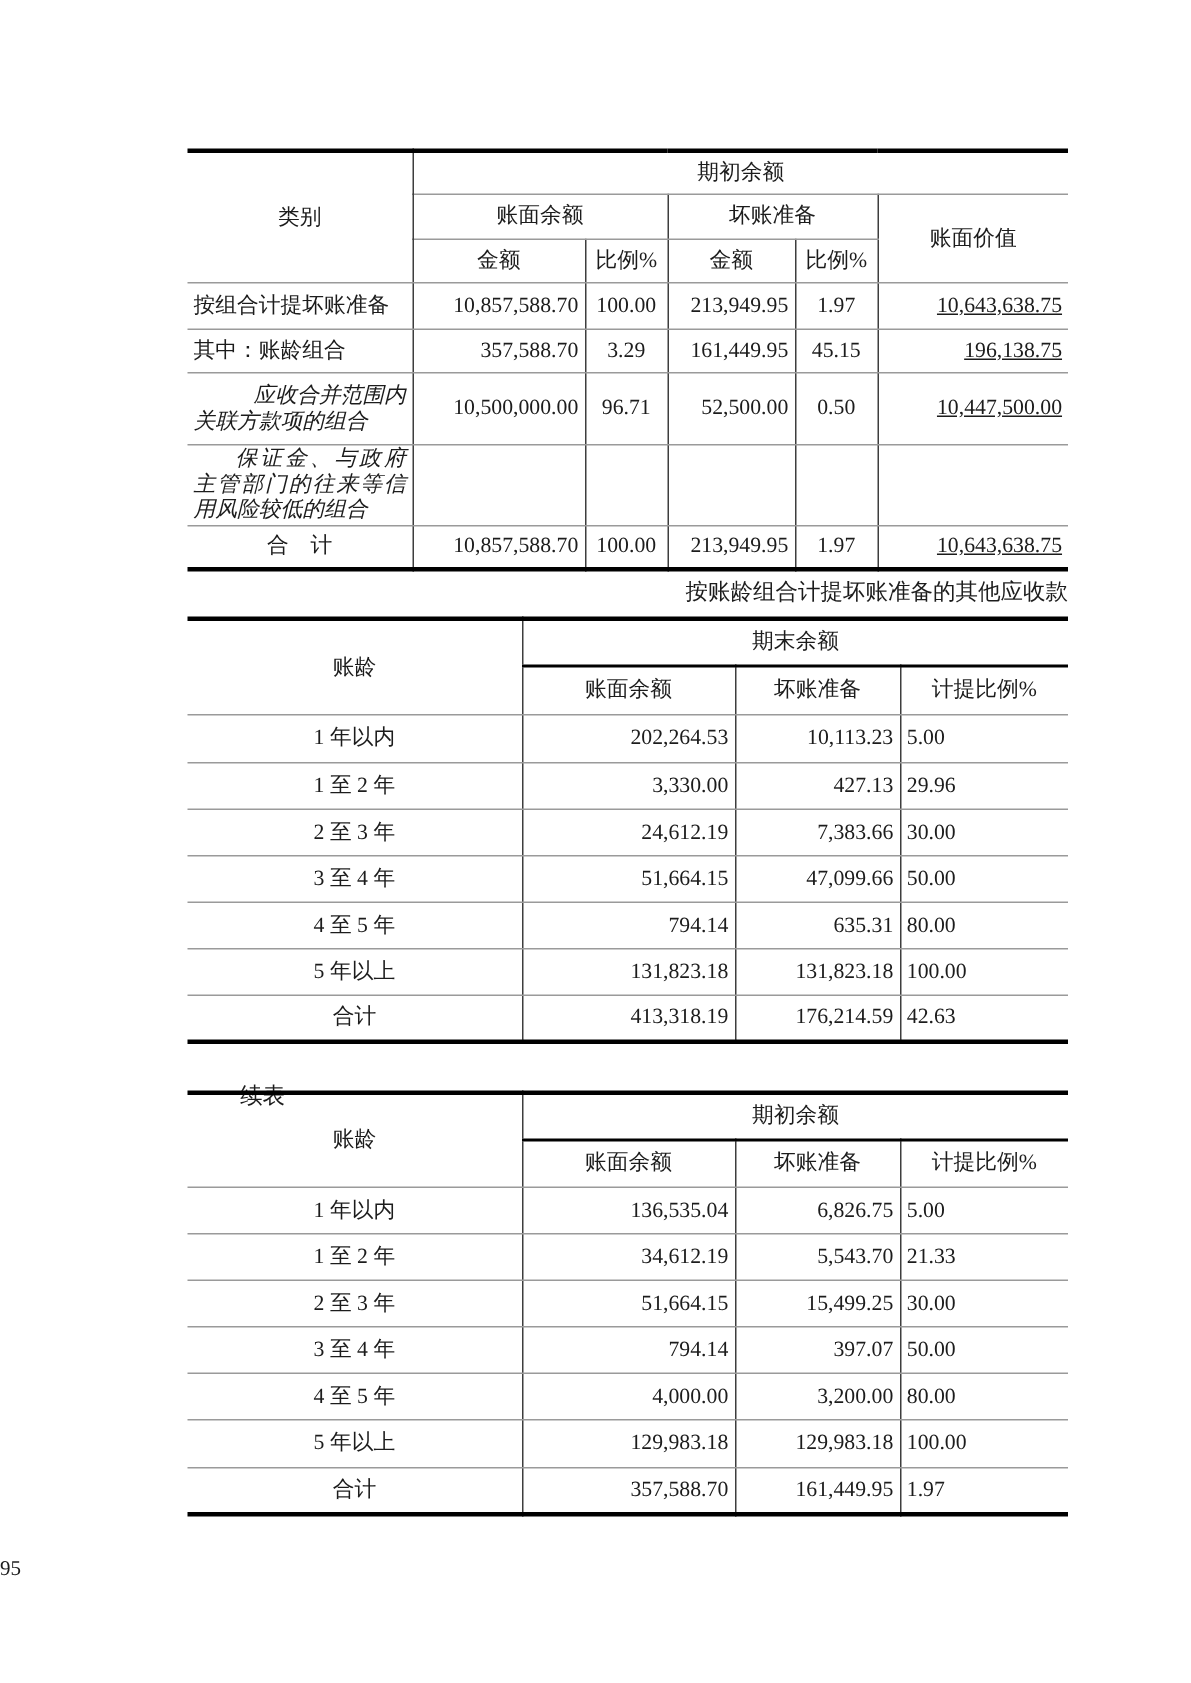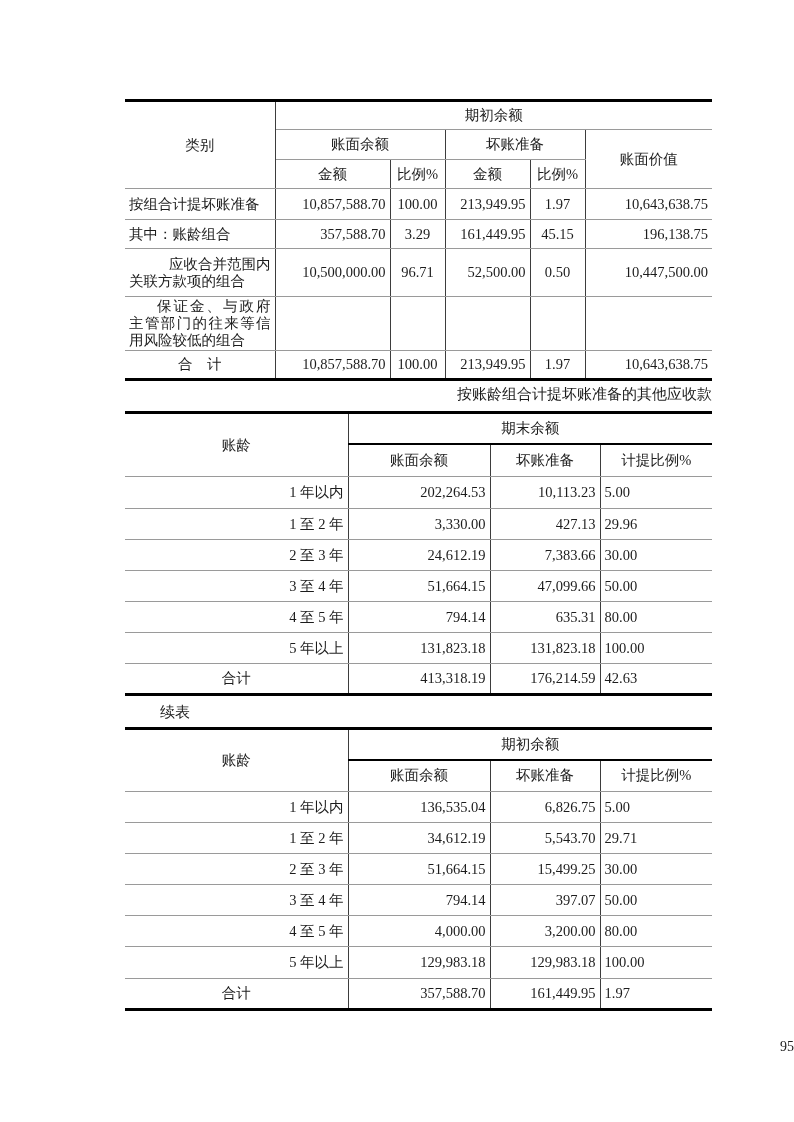--- a/index.html
+++ b/index.html
@@ -19,37 +19,37 @@
     border-left:1px solid #3d3d3d; border-right:1px solid #3d3d3d;
     font-weight:normal; padding:1px 4px; line-height:17px;
     overflow:hidden;
   }
   .doc-table th { text-align:center;margin-top:48px; }
   .first { border-left:none !important; }
   .last  { border-right:none !important; }
   .thickline { border-bottom:2.5px solid #000 !important; }
   .h29{height:29px;} .h30{height:30px;} .h31{height:31px;} .h32{height:32px;} .h33{height:33px;} .h48{height:48px;} .h53{height:53px;}
   .label { text-align:left; padding-left:6px; padding-right:6px; }
-  .wrap  { text-align:justify; text-justify:inter-character; }
+  .wrap  { text-align:justify; text-justify:inter-character;font-style:italic; }
   .indent2 { text-indent:28px; }
   .indent3 { text-indent:40px; }
   .center { text-align:center; }
   .num   { text-align:right; padding-right:8px;  font-size:14.5px; }
   .pct   { text-align:center; }
-  .value { text-align:right; padding-right:10px; }
-  .aging { text-align:right; padding-left:8px; }
+  .value { text-align:right; padding-right:10px;text-decoration:underline; }
+  .aging { text-align:center; padding-left:8px; }
   .balance, .provision { text-align:right; padding-right:12px; }
   .ratio { text-align:left; }
   .caption {
     position:absolute; left:125px; width:587px; font-size:15px;
     padding-left:35px; box-sizing:border-box; white-space:nowrap;
   }
   .page-number {
     position:absolute; left:0; top:1039px; width:794px;
-    text-align:right; font-size:14px;
+    text-align:left; font-size:14px;
   }
 </style>
 </head>
 <body>
 
 <table class="doc-table" style="top:99px;">
   <colgroup>
     <col style="width:150px">
       <col style="width:115px">
       <col style="width:55px">
@@ -173,21 +173,21 @@
   </tr>
   <tr class="h31">
     <td class="first center">合计</td>
     <td class="balance">413,318.19</td>
     <td class="provision">176,214.59</td>
     <td class="last ratio">42.63</td>
   </tr>
 </tbody>
   </table>
 
-<div class="caption" style="top:703px;">续表</div>
+<div class="caption" style="top:721px;">续表</div>
 
 <table class="doc-table" style="top:727px;">
   <colgroup>
     <col style="width:223px">
       <col style="width:142px">
       <col style="width:110px">
       <col style="width:112px">
   </colgroup>
   <tbody>
       <tr class="h31">
@@ -202,21 +202,21 @@
   <tr class="h31">
     <td class="first aging">1 年以内</td>
     <td class="balance">136,535.04</td>
     <td class="provision">6,826.75</td>
     <td class="last ratio">5.00</td>
   </tr>
   <tr class="h31">
     <td class="first aging">1 至 2 年</td>
     <td class="balance">34,612.19</td>
     <td class="provision">5,543.70</td>
-    <td class="last ratio">29.71</td>
+    <td class="last ratio">21.33</td>
   </tr>
   <tr class="h31">
     <td class="first aging">2 至 3 年</td>
     <td class="balance">51,664.15</td>
     <td class="provision">15,499.25</td>
     <td class="last ratio">30.00</td>
   </tr>
   <tr class="h31">
     <td class="first aging">3 至 4 年</td>
     <td class="balance">794.14</td>

